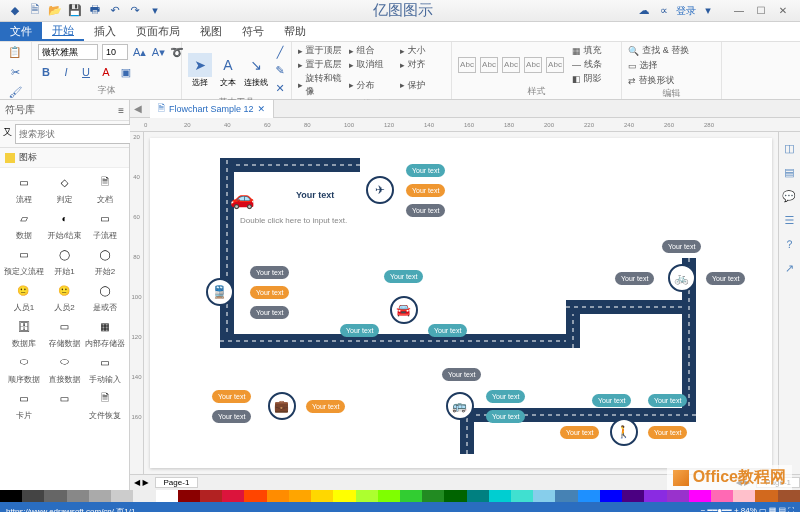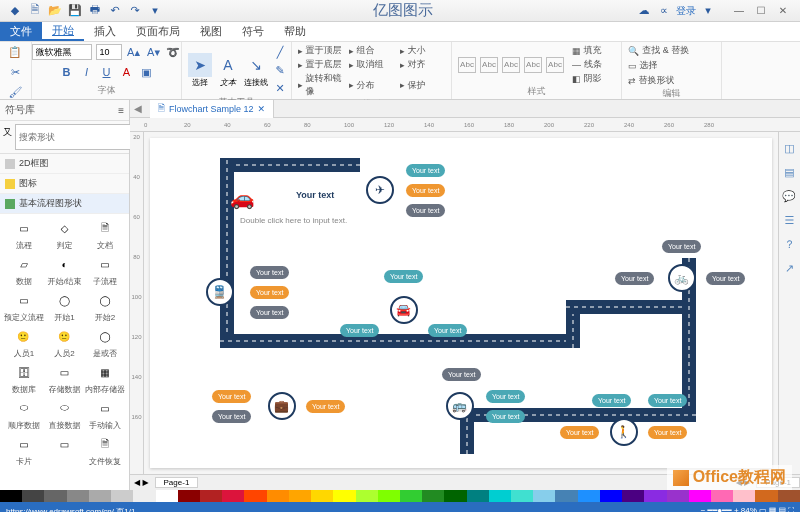--- a/index.html
+++ b/index.html
@@ -27,21 +27,21 @@
 .ic24 { width: 24px; height: 24px; display: inline-flex; align-items: center; justify-content: center; font-size: 14px; color: #3a6ab0; }
 .selbox { height: 16px; font-size: 9px; border: 1px solid #c0c0c0; padding: 0 3px; background: #fff; }
 .sw { width: 18px; height: 16px; border: 1px solid #c0c0c0; display: inline-flex; align-items: center; justify-content: center; font-size: 8px; color: #888; }
 .small-link { font-size: 9px; color: #555; display: flex; align-items: center; gap: 3px; }
 
 .workarea { display: flex; height: 390px; }
 
 .shapelib { width: 130px; border-right: 1px solid #d0d0d0; display: flex; flex-direction: column; background: #f9f9f9; }
 .lib-hdr { padding: 3px 5px; font-size: 10px; color: #555; display: flex; align-items: center; justify-content: space-between; border-bottom: 1px solid #e0e0e0; }
 .lib-search { display: flex; padding: 3px; gap: 3px; border-bottom: 1px solid #e0e0e0; }
-.lib-search input { flex: 1; font-size: 9px; height: 26px; border: 1px solid #c0c0c0; padding: 0 3px; }
+.lib-search input { flex: 1; font-size: 9px; height: 20px; border: 1px solid #c0c0c0; padding: 0 3px; }
 .lib-search .sbtn { width: 16px; height: 16px; background: #2a6dc0; color: #fff; display: flex; align-items: center; justify-content: center; font-size: 9px; }
 .lib-cat { padding: 3px 5px; font-size: 9px; color: #444; border-bottom: 1px solid #eee; display: flex; align-items: center; gap: 4px; }
 .lib-cat.active { background: #e8f0fb; }
 .lib-cat .ticon { width: 10px; height: 10px; display: inline-block; }
 .lib-shapes { flex: 1; overflow: auto; background: #fff; padding: 4px; display: grid; grid-template-columns: repeat(3,1fr); gap: 3px 2px; align-content: start; }
 .shp { display: flex; flex-direction: column; align-items: center; gap: 2px; }
 .shp .sv { width: 28px; height: 20px; display: flex; align-items: center; justify-content: center; }
 .shp .sl { font-size: 8px; color: #555; text-align: center; white-space: nowrap; overflow: hidden; }
 
 .canvas-area { flex: 1; display: flex; flex-direction: column; background: #e8e8e8; position: relative; }
@@ -122,21 +122,21 @@
 
 <div class="ribbon">
   <div class="rgroup" style="width:32px;">
     <div class="gb" style="flex-direction:column;">
       <span class="ic16">📋</span>
       <span class="ic16">✂</span>
       <span class="ic16">🖌</span>
     </div>
     <div class="lbl">&nbsp;</div>
   </div>
-  <div class="rgroup" style="width:150px;align-items:center;">
+  <div class="rgroup" style="width:150px;">
     <div class="gb">
       <input class="selbox" style="width: 60px;" value="微软雅黑">
       <input class="selbox" style="width: 26px;" value="10">
       <span class="ic16">A▴</span>
       <span class="ic16">A▾</span>
       <span class="ic16">➰</span>
     </div>
     <div class="gb">
       <span class="ic16">
           <b>B</b>
@@ -153,21 +153,21 @@
     <div class="lbl">字体</div>
   </div>
   <div class="rgroup" style="width:110px;">
     <div class="gb">
       <div style="display:flex;flex-direction:column;align-items:center;">
         <span class="ic24" style="background:#d8e6f5;">➤</span>
         <span style="font-size:8px;">选择</span>
       </div>
       <div style="display:flex;flex-direction:column;align-items:center;">
         <span class="ic24">A</span>
-        <span style="font-size:8px;font-style:italic;">文本</span>
+        <span style="font-size:8px;">文本</span>
       </div>
       <div style="display:flex;flex-direction:column;align-items:center;">
         <span class="ic24">↘</span>
         <span style="font-size:8px;">连接线</span>
       </div>
       <div style="display:flex;flex-direction:column;gap:2px;">
         <span class="ic16">╱</span>
         <span class="ic16">✎</span>
         <span class="ic16">✕</span>
       </div>
@@ -219,30 +219,22 @@
     <div class="lib-hdr">
         <span>符号库</span>
         <span>≡</span>
       </div>
     <div class="lib-search">
       <span style="font-size:9px;padding-top:2px;">又</span>
       <input placeholder="搜索形状" style="">
       <span class="sbtn">🔍</span>
     </div>
     <div class="lib-cat">
-        <span class="ticon" style="background:#ccc;"></span>
-        <span>2D框图</span>
-      </div>
-    <div class="lib-cat">
         <span class="ticon" style="background:#f5d040;"></span>
         <span>图标</span>
-      </div>
-    <div class="lib-cat active">
-        <span class="ticon" style="background:#5aa860;"></span>
-        <span>基本流程图形状</span>
       </div>
     <div class="lib-shapes" id="libshapes">
         <div class="shp">
           <div class="sv">▭</div>
           <div class="sl">流程</div>
         </div>
         <div class="shp">
           <div class="sv">◇</div>
           <div class="sl">判定</div>
         </div>

